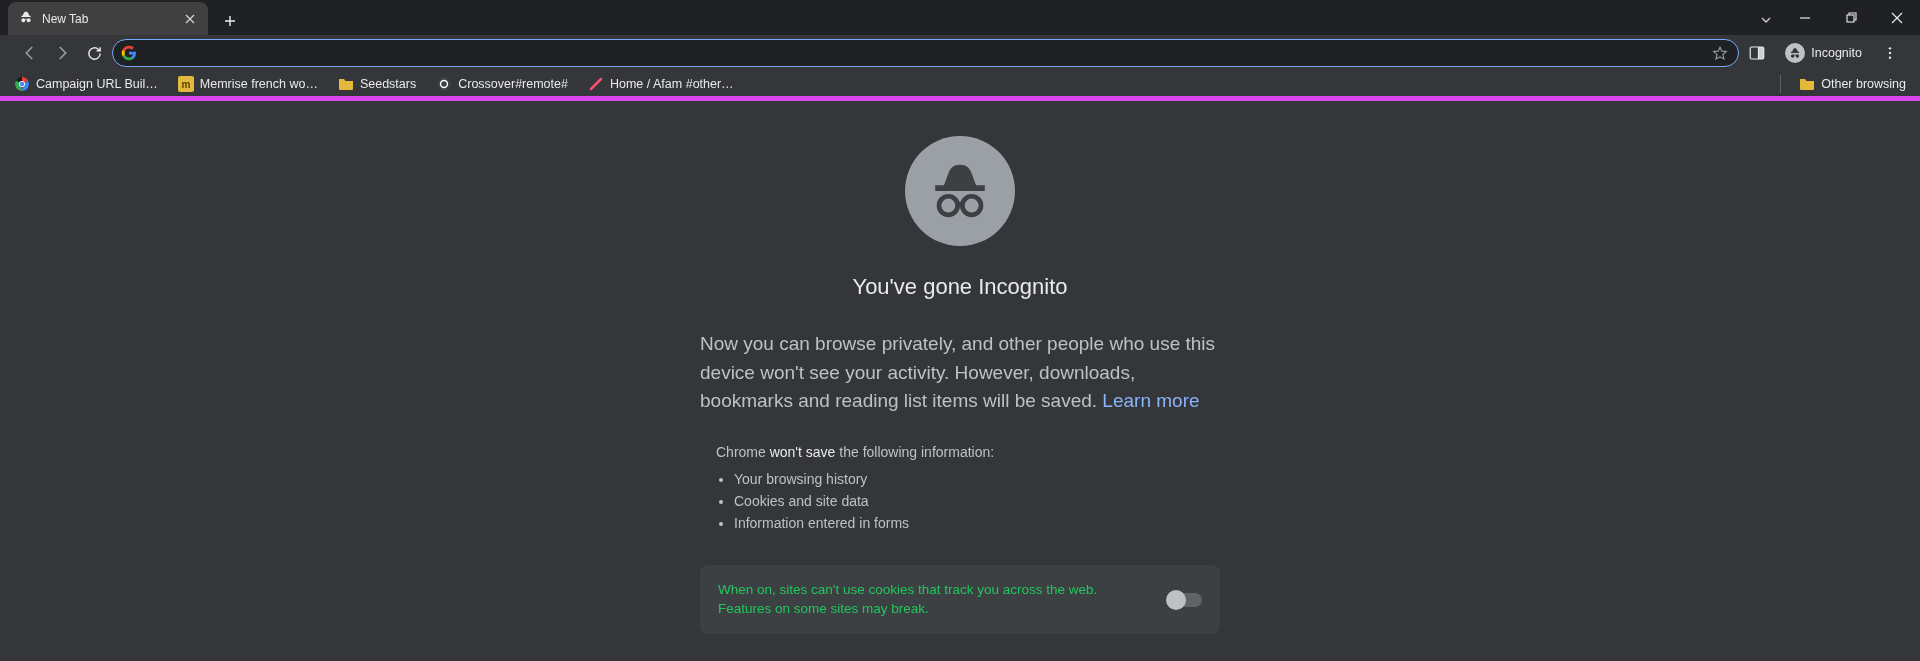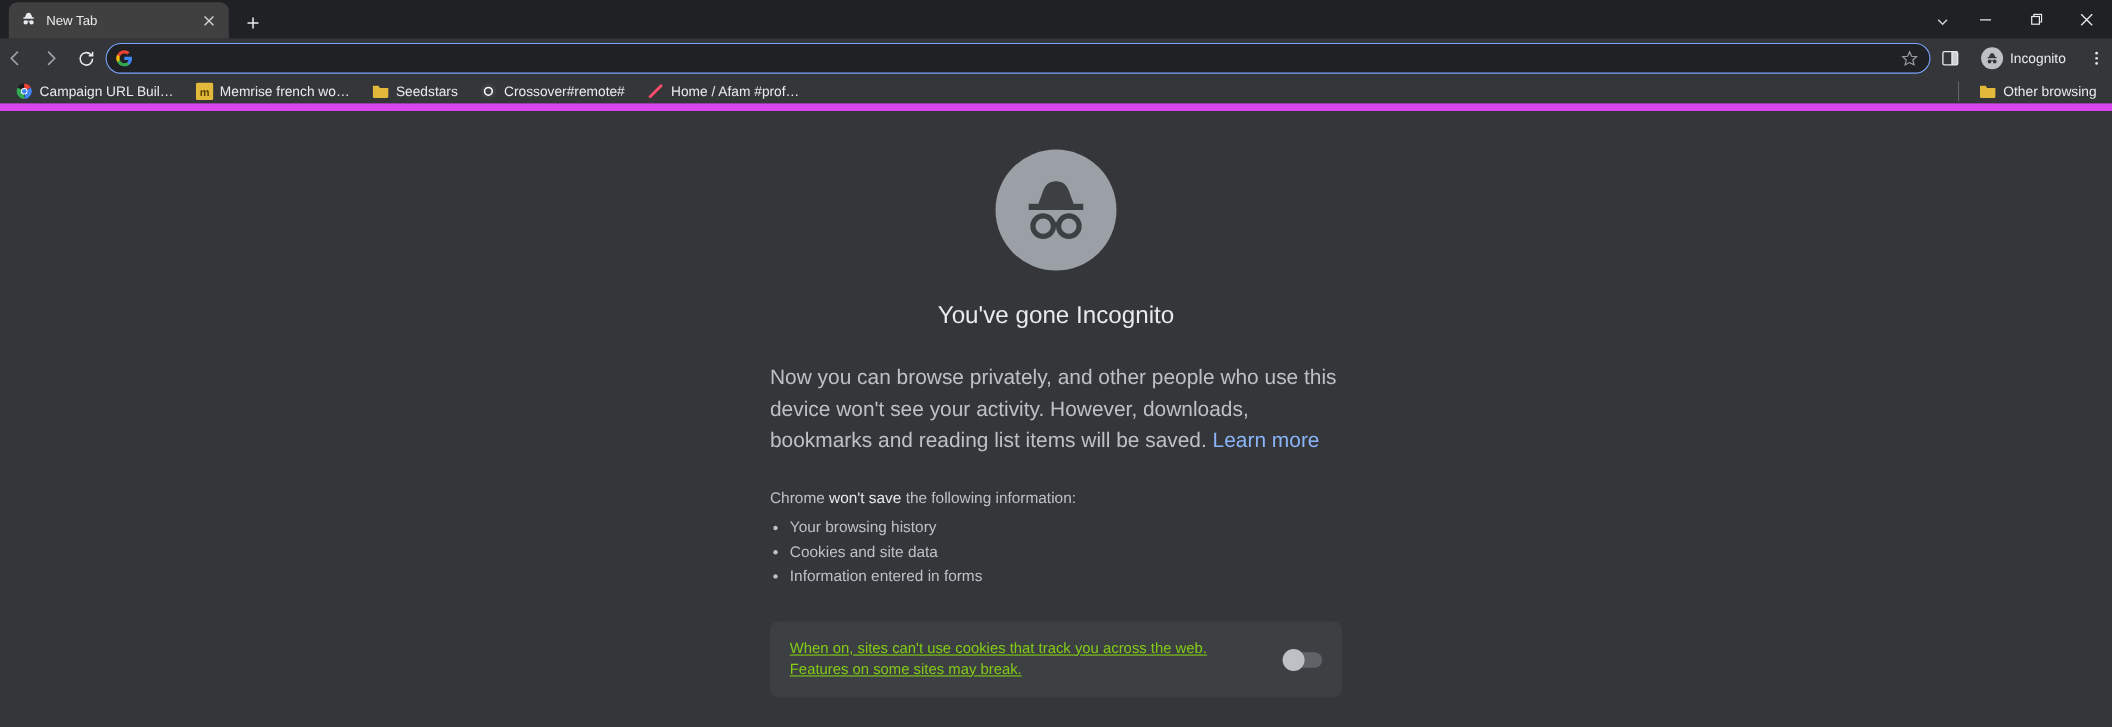--- a/index.html
+++ b/index.html
@@ -59,21 +59,21 @@
     display:flex; align-items:center; justify-content:center;
     color:#cfcfcf; cursor:pointer;
   }
 
   
   .toolbar {
     display: flex;
     align-items: center;
     height: 36px;
     background: #35363a;
-    padding: 0 0;
+    padding: 0 16px;
     gap: 4px;
   }
   .nav-btn {
     width: 28px; height: 28px;
     display:flex; align-items:center; justify-content:center;
     color:#9aa0a6;
     border-radius: 50%;
     cursor: pointer;
   }
   .nav-btn.enabled { color:#e8eaed; }
@@ -129,21 +129,21 @@
     display:flex; align-items:center; justify-content:center;
   }
   .menu-btn { width:28px; height:28px; }
 
   
   .bookmarks {
     display:flex;
     align-items:center;
     height: 30px;
     background:#35363a;
-    border-bottom:7px solid #d946ef;
+    border-bottom:5px solid #d946ef;
     padding: 0 6px;
     gap: 4px;
     font-size: 12.5px;
     color:#e8eaed;
   }
   .bm {
     display:flex; align-items:center;
     gap:6px;
     padding: 4px 8px;
     border-radius:4px;
@@ -201,40 +201,40 @@
   .intro a { color:#8ab4f8; text-decoration:none; cursor:pointer; }
 
   .columns {
     display:flex;
     width:100%;
     padding: 0 60px;
     gap: 60px;
     color:#bdc1c6;
     font-size:14px;
   }
-  .col { flex:1; }
+  .col { flex:1;margin-left:16px; }
   .col .col-head { margin-bottom: 8px; }
   .col .col-head strong { color:#e8eaed; font-weight:500; }
   .col ul { padding-left: 18px; }
   .col li { line-height:1.6; }
 
   .cookie-card {
     margin-top: 30px;
     width: 520px;
     background:#3c4043;
     border-radius:8px;
     padding: 16px 18px;
     display:flex;
     align-items:center;
     gap: 18px;
     color:#e8eaed;
   }
   .cookie-text { flex:1; font-size:14px; }
   .cookie-text .ct-title { font-weight:500; margin-bottom:4px; }
-  .cookie-text .ct-desc { color:#84cc16; line-height:1.4; font-size:13.5px;text-decoration:underline; }
+  .cookie-text .ct-desc { color:#22c55e; line-height:1.4; font-size:13.5px; }
 
   .toggle {
     width:34px; height:14px;
     background:#5f6368;
     border-radius:8px;
     position:relative;
     cursor:pointer;
   }
   .toggle::after {
     content:"";
@@ -394,21 +394,21 @@
         </svg>
     </span>
     <span>Crossover#remote#</span>
   </div>
   <div class="bm">
     <span class="bm-icon">
       <svg viewBox="0 0 16 16" width="16" height="16">
           <path d="M3 13L13 3" stroke="#ff4d6d" stroke-width="2.5" stroke-linecap="round"></path>
         </svg>
     </span>
-    <span>Home / Afam #prof…</span>
+    <span>Home / Afam #other…</span>
   </div>
 
   <div class="bm-spacer"></div>
   <div class="bm-divider"></div>
   <div class="bm">
     <span class="bm-icon folder-icon">
       <svg viewBox="0 0 16 16" width="16" height="16">
           <path d="M1 3h5l1.5 2H15v8a1 1 0 0 1-1 1H2a1 1 0 0 1-1-1V3z"></path>
         </svg>
     </span>

